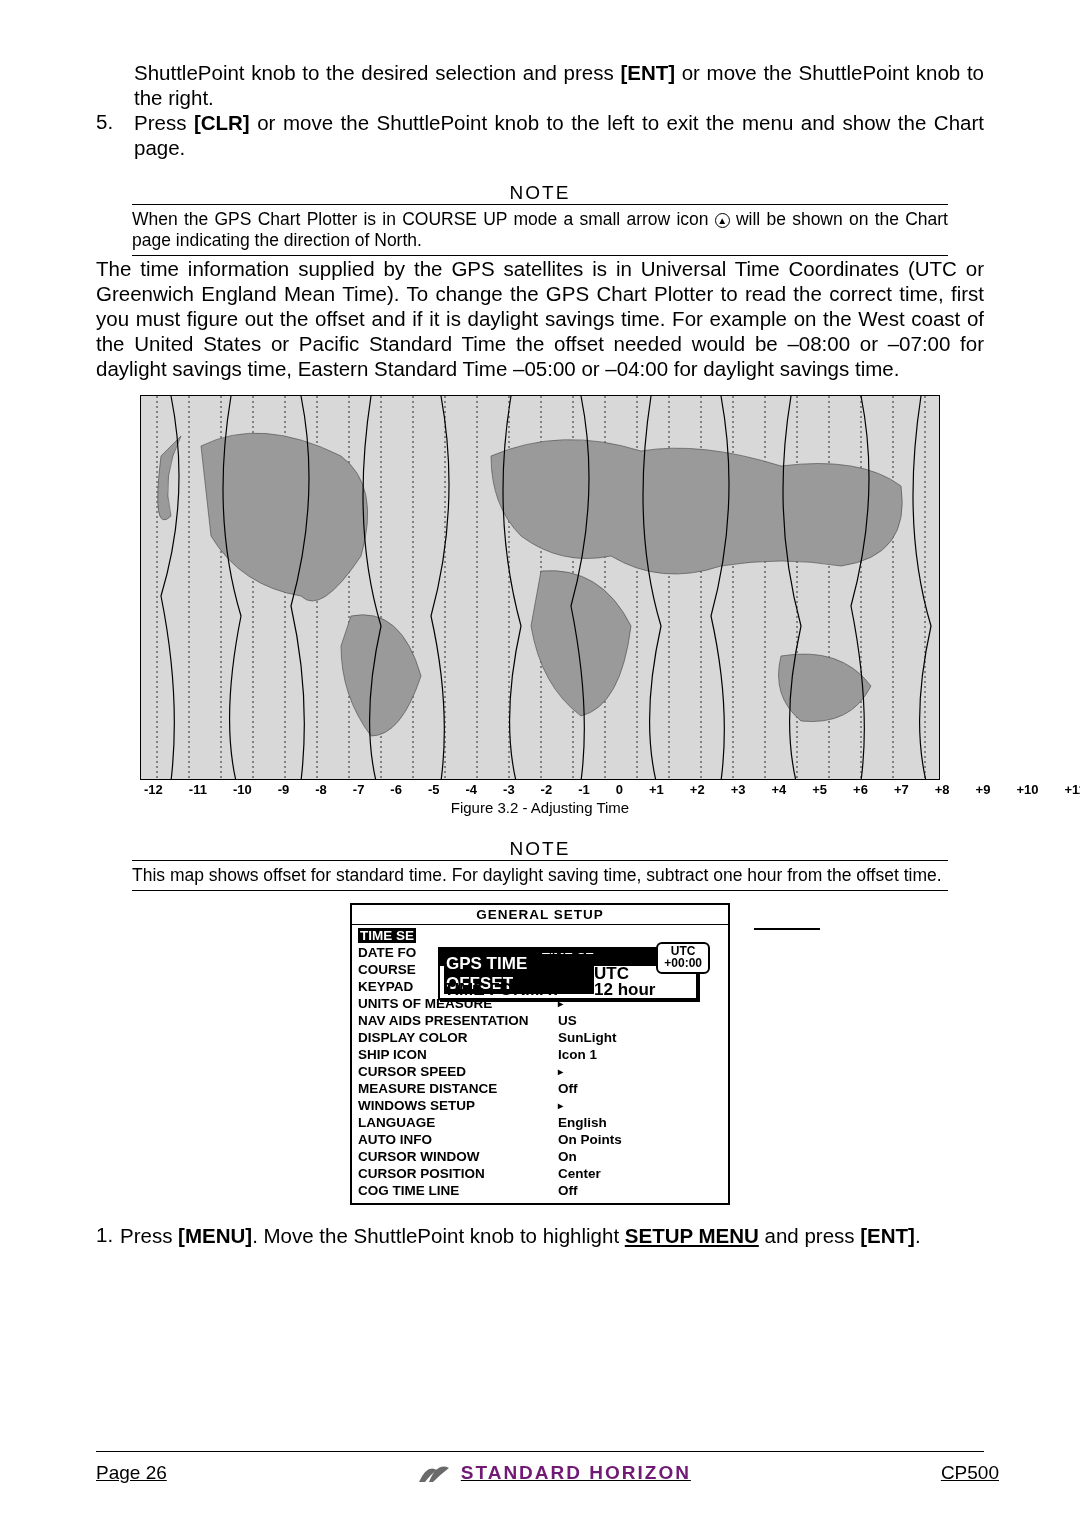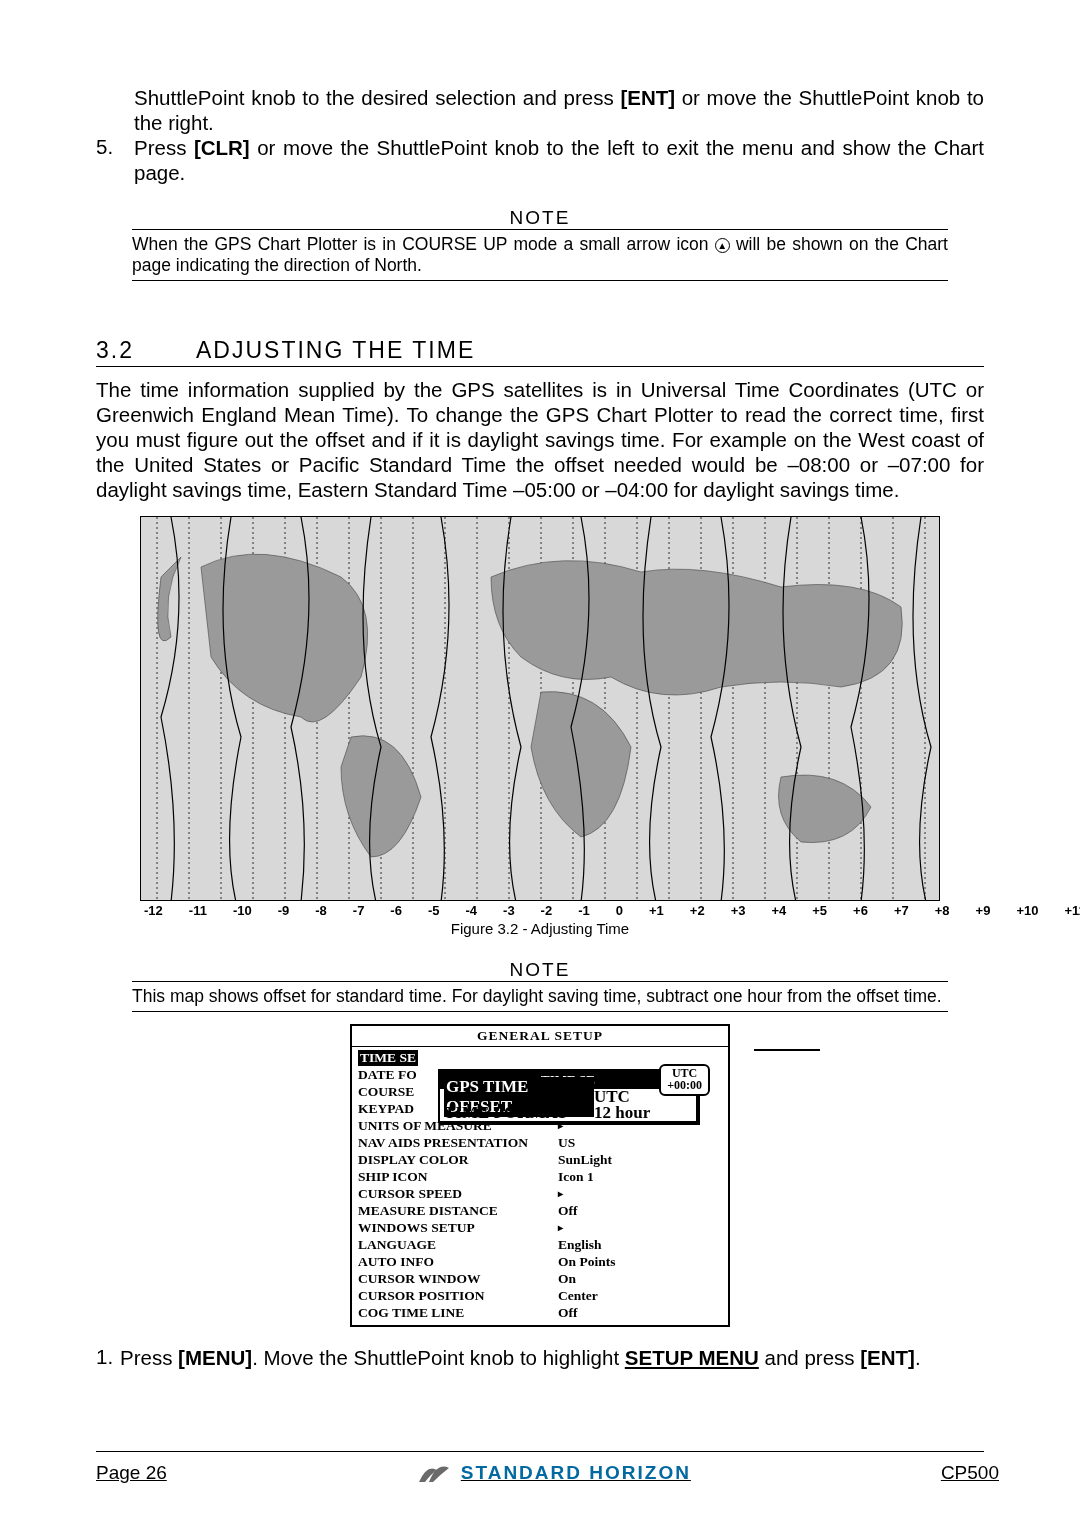--- a/index.html
+++ b/index.html
@@ -5,21 +5,21 @@
   * { box-sizing: border-box; margin: 0; padding: 0; }
   body {
     width: 1080px;
     height: 1532px;
     background: #fff;
     font-family: Arial, Helvetica, sans-serif;
     color: #000;
     position: relative;
   }
   .page {
-    padding: 85px 96px 40px 96px;
+    padding: 60px 96px 40px 96px;
   }
   .body-text {
     font-size: 20.5px;
     line-height: 1.22;
     text-align: justify;
   }
   .indent-cont {
     margin-left: 38px;
     margin-bottom: 0;
   }
@@ -98,21 +98,21 @@
   }
   .fig-caption {
     font-size: 15px;
     margin-top: 2px;
   }
   .menu-panel {
     width: 380px;
     margin: 12px auto 0 auto;
     border: 2px solid #000;
     background: #fff;
-    font-family: Liberation Serif, serif;
+    font-family: Liberation Sans, sans-serif;
     font-size: 13.5px;
     font-weight: bold;
     position: relative;
   }
   .menu-title {
     background: #fff;
     text-align: center;
     padding: 2px 0;
     letter-spacing: 1px;
     border-bottom: 1px solid #000;
@@ -153,21 +153,21 @@
   }
   .footer {
     position: absolute;
     left: 96px; right: 81px; bottom: 46px;
     display: flex; justify-content: space-between; align-items: center;
     font-size: 19px;
     text-decoration: underline;
   }
   .brand {
     display: flex; align-items: center; gap: 10px;
-    letter-spacing: 2px; font-weight: bold; color: #0369a1;
+    letter-spacing: 2px; font-weight: bold; color: #701a75;
   }
   .brand svg { display: inline-block; }
   b { font-weight: bold; }
   .uline { text-decoration: underline; }
   .tri { font-size: 10px; }
 </style>
 </head>
 <body>
 
 <div class="page">
@@ -183,24 +183,20 @@
     </div>
   </div>
 
   <div class="note-label">NOTE</div>
   <div class="note-box">
     <div class="note-text">
       <span>When the GPS Chart Plotter is in COURSE UP mode a small arrow  icon </span><span style="display:inline-block;width:15px;height:15px;border:1px solid #000;border-radius:50%;vertical-align:middle;font-size:10px;text-align:center;line-height:13px;">▲</span><span> will be shown on the Chart page indicating the direction of North.</span>
     </div>
   </div>
 
-  <div class="section-header">
-    <div class="sec-num">3.2</div>
-    <div class="sec-title">ADJUSTING THE TIME</div>
-  </div>
 
   <div class="body-text">The time information supplied by the GPS satellites is in Universal Time Coordinates (UTC or Greenwich England Mean Time). To change the GPS Chart Plotter to read the correct time, first you must figure out the offset and if it is daylight savings time. For example on the West coast of the United States or Pacific Standard Time the offset needed would be –08:00 or –07:00 for daylight savings time, Eastern Standard Time –05:00 or –04:00 for daylight savings time.</div>
 
   <div class="figure-wrap">
     <div class="figure-world">
       <svg width="800" height="385" viewBox="0 0 800 385">
         <rect x="0" y="0" width="800" height="385" fill="#d8d8d8"></rect>
 
         <g stroke="#000" stroke-width="0.8" stroke-dasharray="2,3">
           <line x1="16" y1="0" x2="16" y2="385"></line>

